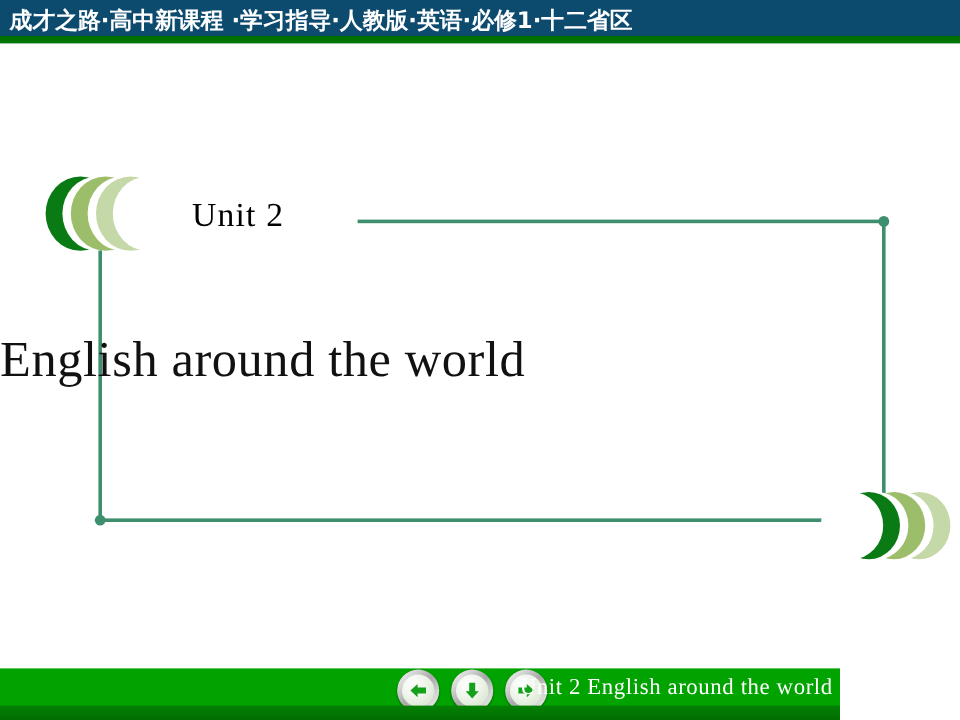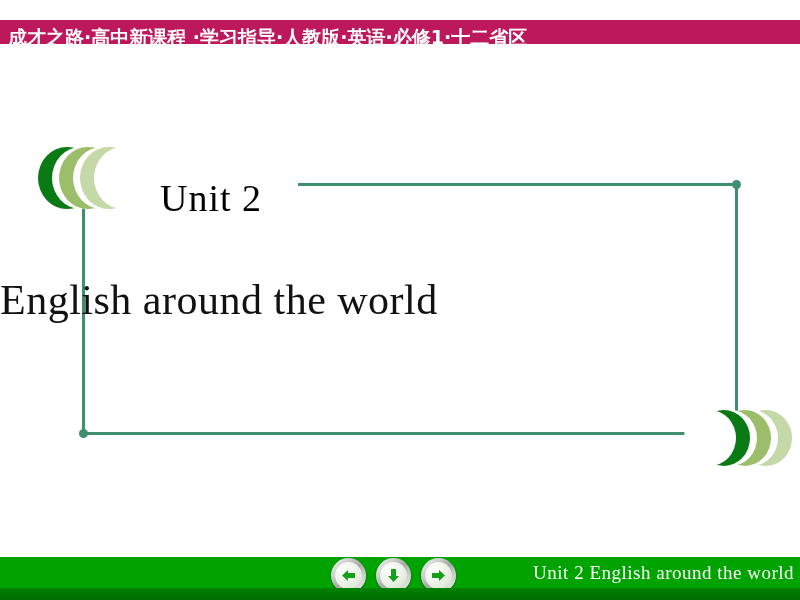--- a/index.html
+++ b/index.html
@@ -14,23 +14,22 @@
     overflow: hidden;
     position: relative;
   }
 
   
   #header-bar {
     position: absolute;
     left: 0; top: 0;
     width: 800px;
     height: 36px;
-    background: #be185d;
+    background: #0c4a6e;
     overflow: hidden;
-    margin-top: 20px;
   }
   #header-title {
     position: absolute;
     left: 8px;
     top: 2px;
     font-family: "DejaVu Sans", sans-serif;
     font-weight: bold;
     font-size: 19px;
     letter-spacing: 0px;
     color: #ffffff;
@@ -143,23 +142,23 @@
   }
   #chev-right .cres-mask {
     width: 52px;
     height: 56px;
   }
 
   
   #unit-label {
     position: absolute;
     left: 160px;
-    top: 132px;
+    top: 120px;
     font-family: "Liberation Serif", serif;
-    font-size: 38px;
+    font-size: 28px;
     color: #000000;
     white-space: nowrap;
     letter-spacing: 1px;
   }
   #slide-title {
     position: absolute;
     left: 0;
     top: 232px;
     width: 800px;
     text-align: left;
@@ -167,21 +166,21 @@
     font-size: 42px;
     color: #111111;
     white-space: nowrap;
     letter-spacing: 0.5px;
   }
 
   
   #footer-bar {
     position: absolute;
     left: 0; top: 557px;
-    width: 800px;
+    width: 700px;
     height: 43px;
     background: #00a300;
     overflow: hidden;
   }
   #footer-underbar {
     position: absolute;
     left: 0; top: 31px;
     width: 800px;
     height: 12px;
     background: linear-gradient(to bottom, #038103 0%, #006d00 100%);

